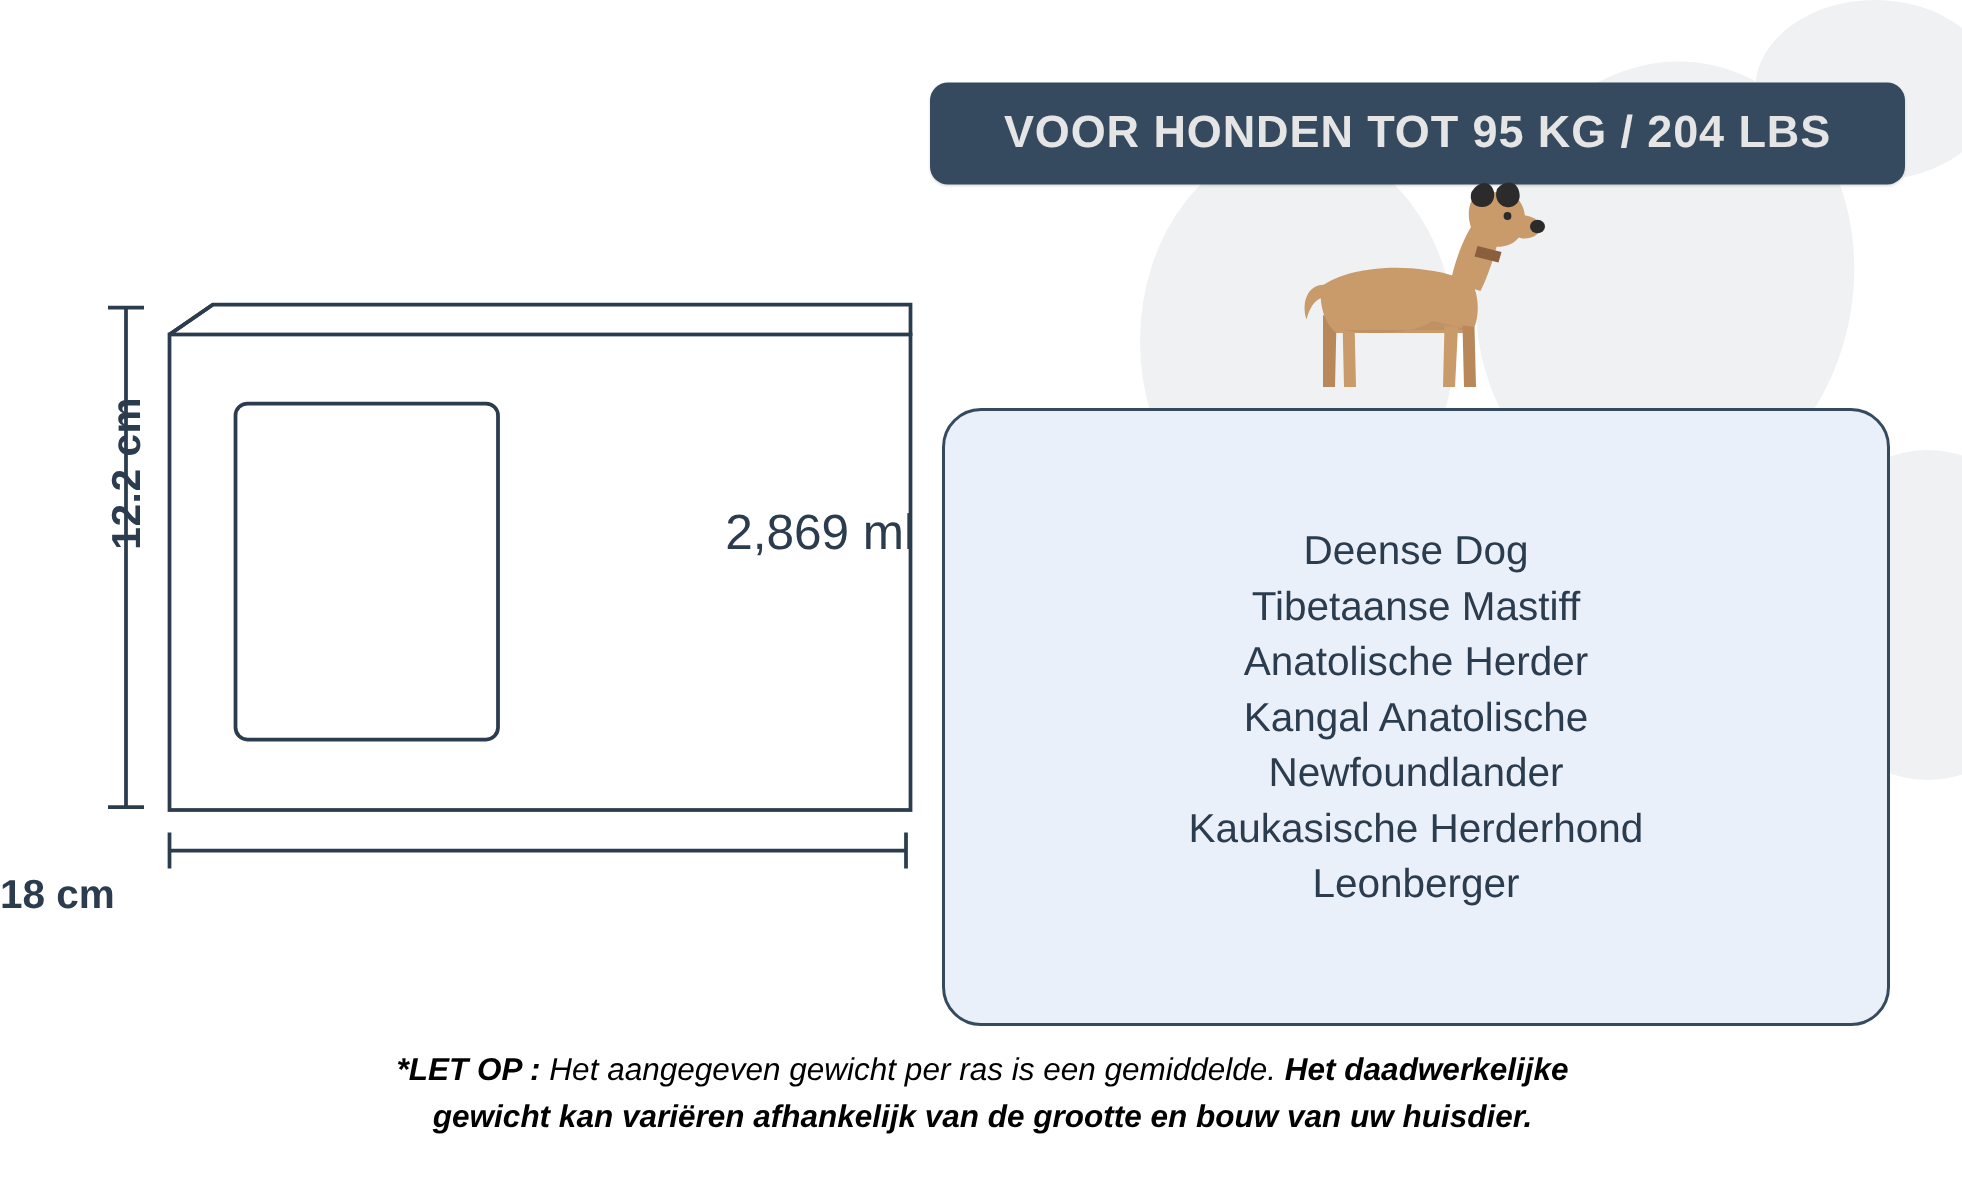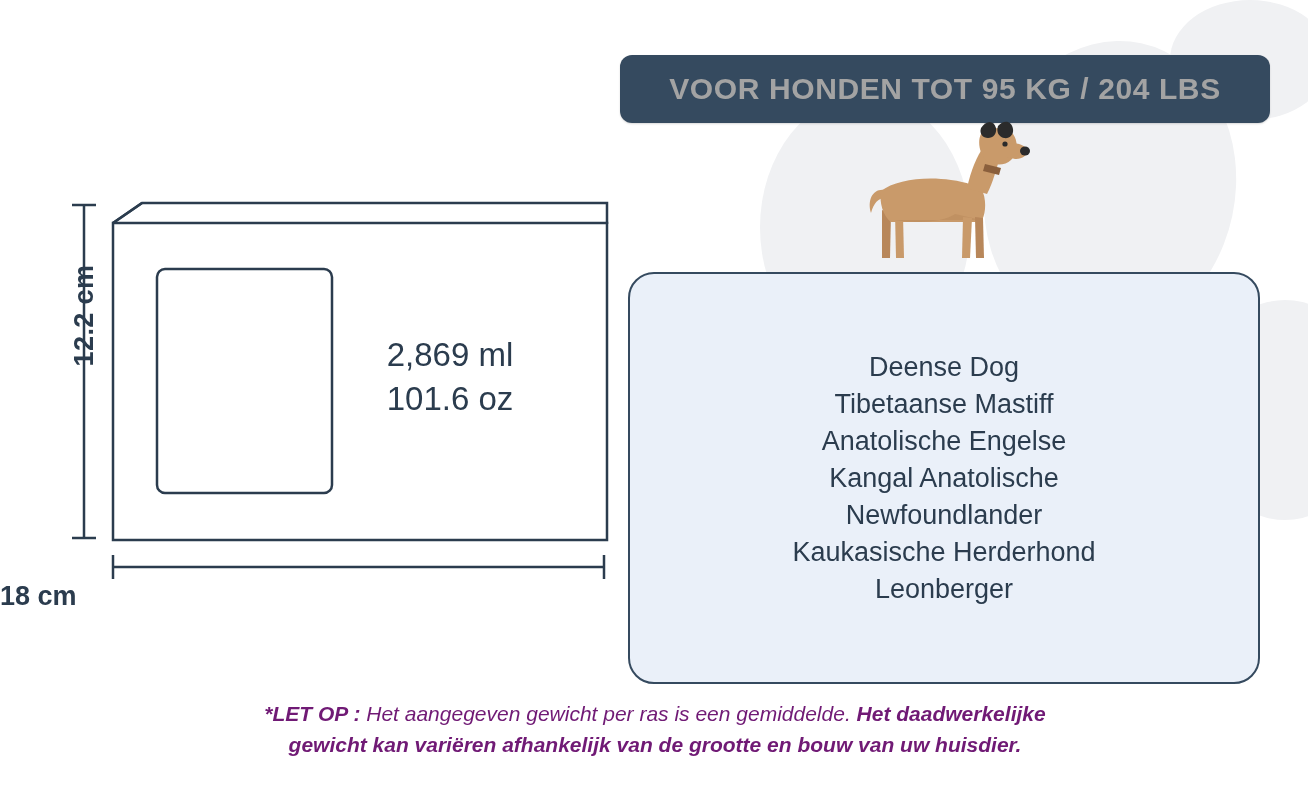--- a/index.html
+++ b/index.html
@@ -61,21 +61,21 @@
     width: 710px;
     font-size: 27px;
     font-weight: 700;
     color: #2b3c4e;
   }
   .volume-text {
     position: absolute;
     left: 290px;
     top: 333px;
     width: 320px;
-    text-align: center;
+    text-align: right;
     font-size: 33px;
     line-height: 44px;
     font-weight: 400;
     color: #2b3c4e;
   }
 
   
   .banner {
     position: absolute;
     left: 620px;
@@ -83,21 +83,21 @@
     width: 650px;
     height: 68px;
     background: #354a5f;
     border-radius: 12px;
     display: flex;
     align-items: center;
     justify-content: center;
     box-shadow: 0 1px 2px rgba(0,0,0,.15);
   }
   .banner-text {
-    color: #a3a3a3;
+    color: #e5e5e5;
     font-size: 30px;
     font-weight: 700;
     letter-spacing: .6px;
     white-space: nowrap;
   }
 
   
   .dog {
     position: absolute;
     left: 855px;
@@ -134,21 +134,21 @@
   
   .footnote {
     position: absolute;
     left: 140px;
     top: 698px;
     width: 1030px;
     text-align: center;
     font-size: 21px;
     line-height: 31px;
     font-style: italic;
-    color: #701a75;
+    color: #000000;
   }
   .footnote b { font-weight: 700; }
 </style>
 </head>
 <body>
 
 <div class="stage">
 
   <div class="bg-blob b1"></div>
   <div class="bg-blob b2"></div>
@@ -178,21 +178,20 @@
         <rect x="113" y="223" width="494" height="317" stroke="#2b3c4e" stroke-width="2.5" fill="#ffffff"></rect>
 
         <rect x="157" y="269" width="175" height="224" rx="8" stroke="#2b3c4e" stroke-width="2.5" fill="#ffffff"></rect>
       </svg>
 
       <div class="dim-height-label">12.2 cm</div>
       <div class="dim-width-label">18 cm</div>
 
       <div class="volume-text">
         <div>2,869 ml</div>
-        <div>101.6 oz</div>
       </div>
     </div>
 
     <div class="banner">
       <span class="banner-text">VOOR HONDEN TOT 95 KG / 204 LBS</span>
     </div>
 
     <div class="dog">
       <svg viewBox="0 0 180 155" width="180" height="155">
 
@@ -221,21 +220,21 @@
 
         <circle cx="150" cy="26" r="2.6" fill="#2b2b2b"></circle>
 
         <path d="M130 46 L146 50 L144 57 L128 53 Z" fill="#8a5f3c"></path>
       </svg>
     </div>
 
     <div class="breed-card">
       <div class="breed-item">Deense Dog</div>
       <div class="breed-item">Tibetaanse Mastiff</div>
-      <div class="breed-item">Anatolische Engelse</div>
+      <div class="breed-item">Anatolische Herder</div>
       <div class="breed-item">Kangal Anatolische</div>
       <div class="breed-item">Newfoundlander</div>
       <div class="breed-item">Kaukasische Herderhond</div>
       <div class="breed-item">Leonberger</div>
     </div>
 
     <div class="footnote">
       <span style="font-weight:700;">*LET OP :</span><span> Het aangegeven gewicht per ras is een gemiddelde. </span><b>Het daadwerkelijke</b><br>
       <b>gewicht kan variëren afhankelijk van de grootte en bouw van uw huisdier.</b>
     </div>

